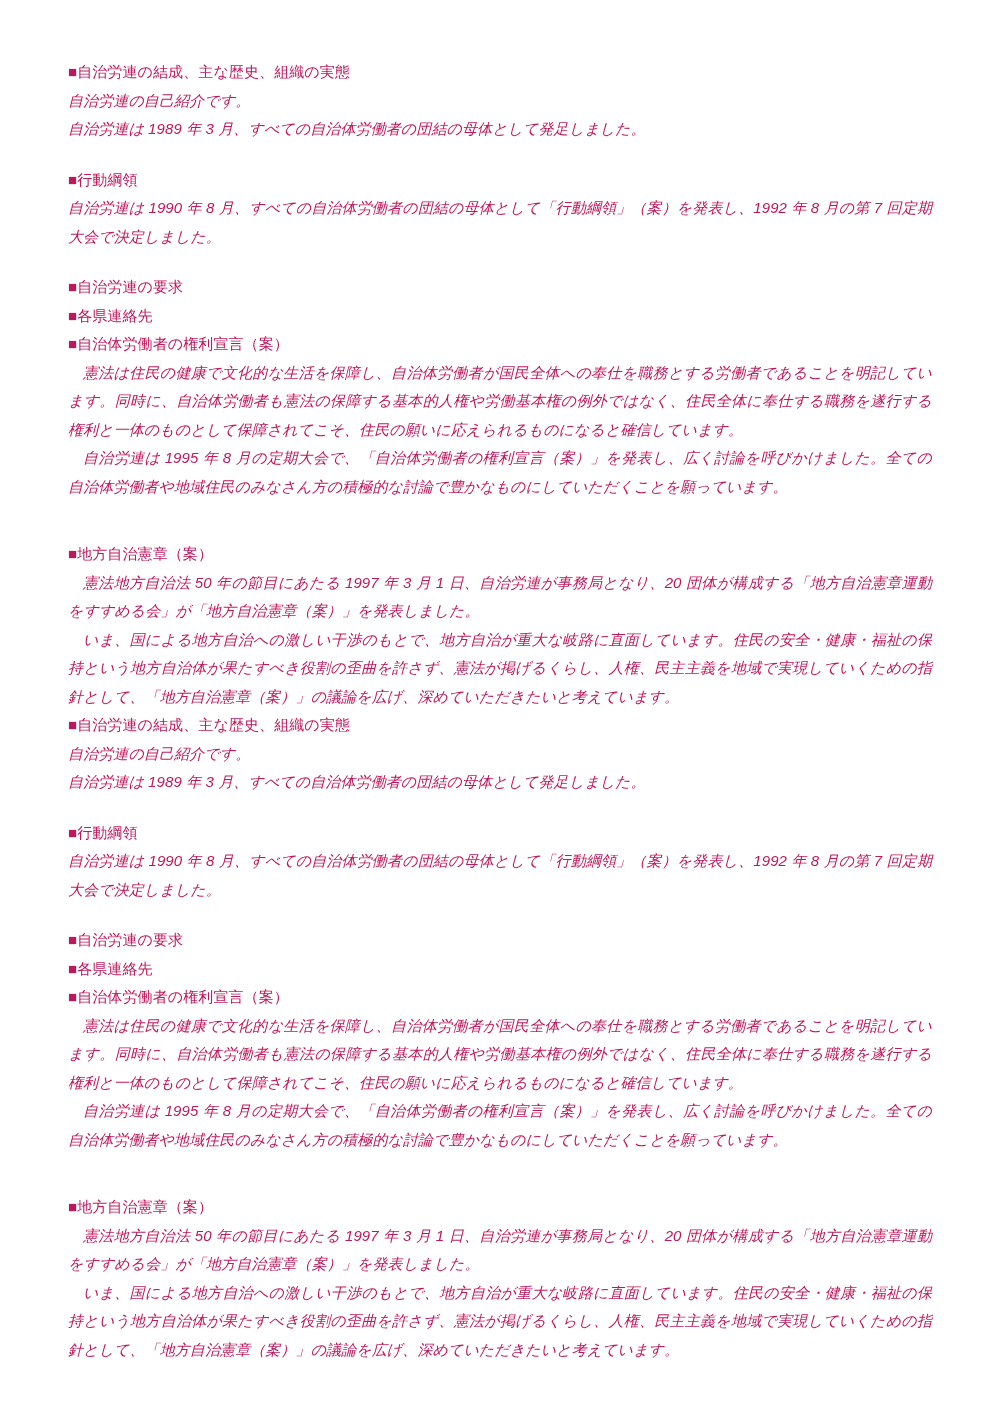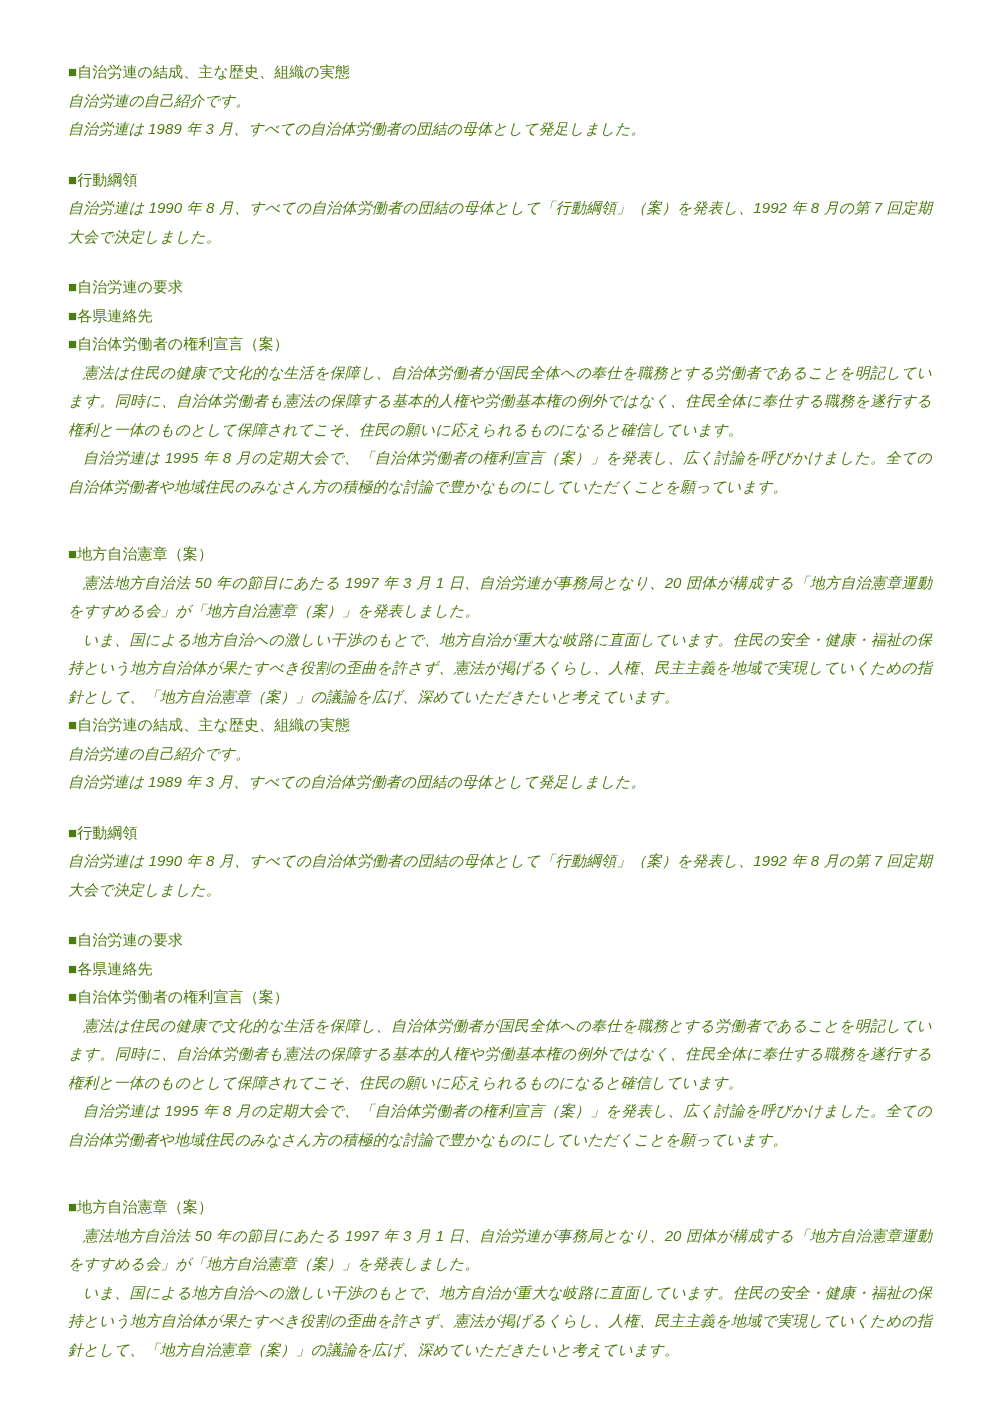--- a/index.html
+++ b/index.html
@@ -11,21 +11,21 @@
     width: 1000px;
     height: 1414px;
     overflow: hidden;
   }
   .page {
     box-sizing: border-box;
     width: 1000px;
     height: 1414px;
     padding: 58px 68px 0 68px;
     background: #ffffff;
-    color: #4d7c0f;
+    color: #be185d;
     font-family: "Liberation Sans", "DejaVu Sans", sans-serif;
     font-size: 15px;
     line-height: 28.5px;
     letter-spacing: 0.1px;
   }
   .text-block {
     margin: 0;
   }
   section.doc-section {
     margin: 0 0 22px 0;

